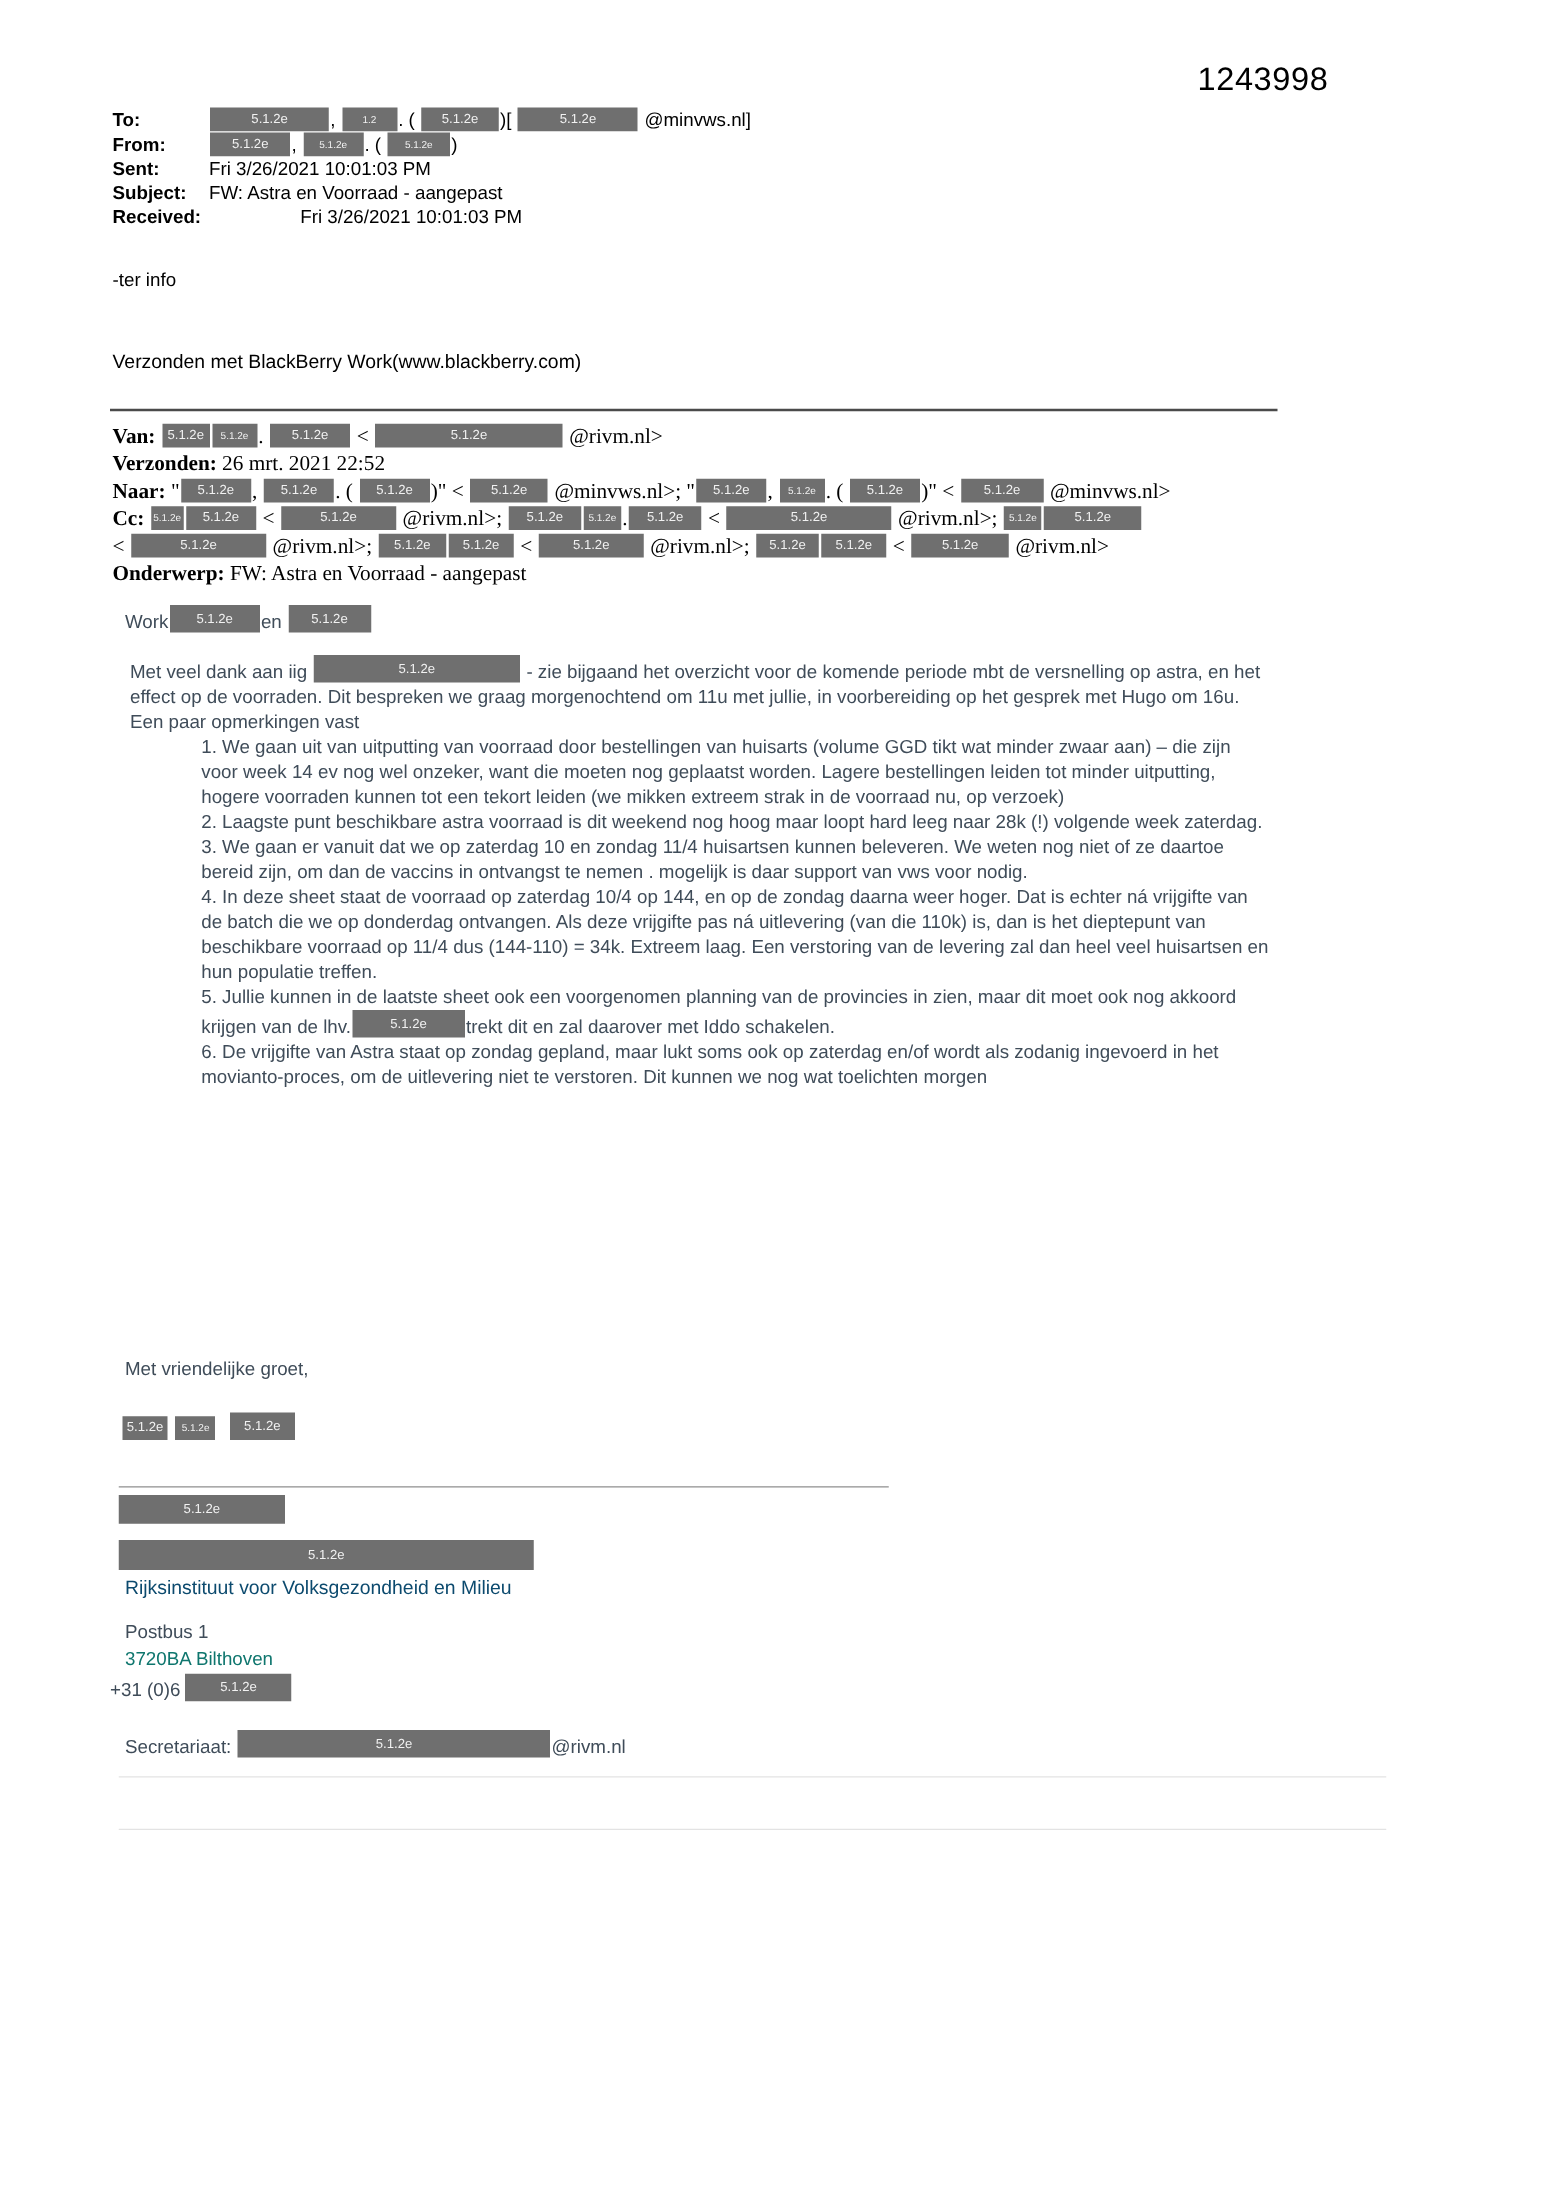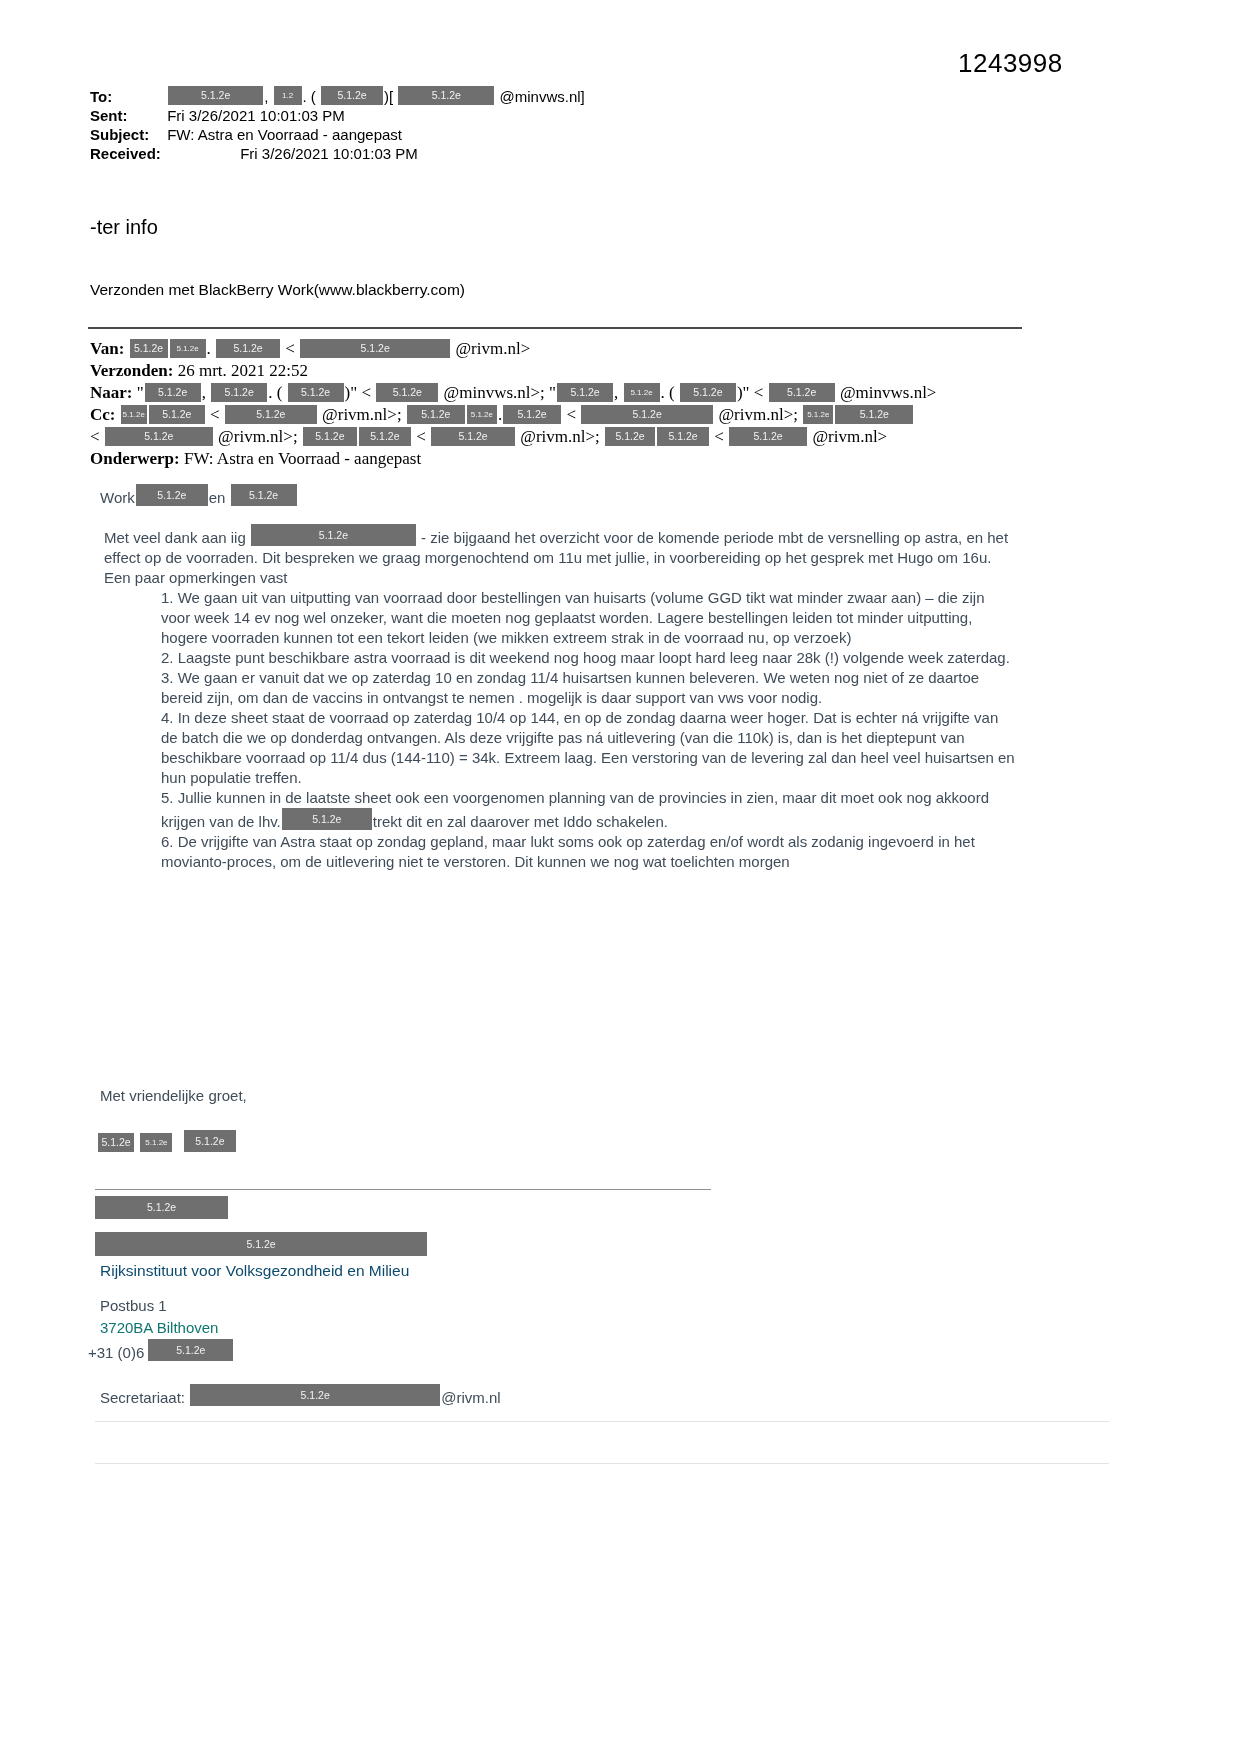--- a/index.html
+++ b/index.html
@@ -7,21 +7,21 @@
         font-family:"Liberation Sans",sans-serif;color:#111;}
   .docnum{position:absolute;left:958px;top:48px;font-size:26px;color:#000;letter-spacing:.5px;}
 
   
   .hdr{position:absolute;left:90px;top:86px;font-size:15px;line-height:19px;color:#000;width:950px;}
   .hdr-row{white-space:nowrap;}
   .hdr-label{display:inline-block;min-width:73px;font-weight:bold;}
   .hdr-label.wide{min-width:146px;}
   .attachment{color:#2a2ec4;text-decoration:underline;cursor:pointer;}
 
-  .terinfo{position:absolute;left:90px;top:216px;font-size:20px;color:#000;}
+  .terinfo{position:absolute;left:90px;top:216px;font-size:15px;color:#000;}
   .bbline{position:absolute;left:90px;top:281px;font-size:15.5px;color:#000;}
   .rule{position:absolute;left:88px;top:327px;width:934px;border-top:2px solid #4a4a4a;}
 
   
   .fwd{position:absolute;left:90px;top:338px;width:1070px;font-family:"Liberation Serif",serif;
        font-size:17px;line-height:22px;color:#000;}
   .fwd b{font-weight:bold;}
   .fwd-row{white-space:nowrap;height:22px;}
 
   
@@ -59,24 +59,30 @@
 <body>
 
 <div class="page">
 
   <div class="docnum">1243998</div>
 
   <div class="hdr">
     <div class="hdr-row">
       <span class="hdr-label">To:</span>
       <span class="redact" style="width:95px;">5.1.2e</span><span>,</span>
-      <span class="redact sm" style="width:28px;">1.2</span><span>. (</span>
+      <span class="redact sm" style="width:44px;">1.2</span><span>. (</span>
       <span class="redact" style="width:62px;">5.1.2e</span><span>)[</span>
       <span class="redact" style="width:96px;">5.1.2e</span>
       <span>@minvws.nl]</span>
+    </div>
+    <div class="hdr-row">
+      <span class="hdr-label">From:</span>
+      <span class="redact" style="width:64px;">5.1.2e</span><span>,</span>
+      <span class="redact sm" style="width:48px;">5.1.2e</span><span>. (</span>
+      <span class="redact sm" style="width:50px;">5.1.2e</span><span>)</span>
     </div>
     <div class="hdr-row">
       <span class="hdr-label">Sent:</span>
       <span>Fri 3/26/2021 10:01:03 PM</span>
     </div>
     <div class="hdr-row">
       <span class="hdr-label">Subject:</span>
       <span>FW: Astra en Voorraad - aangepast</span>
     </div>
     <div class="hdr-row">

